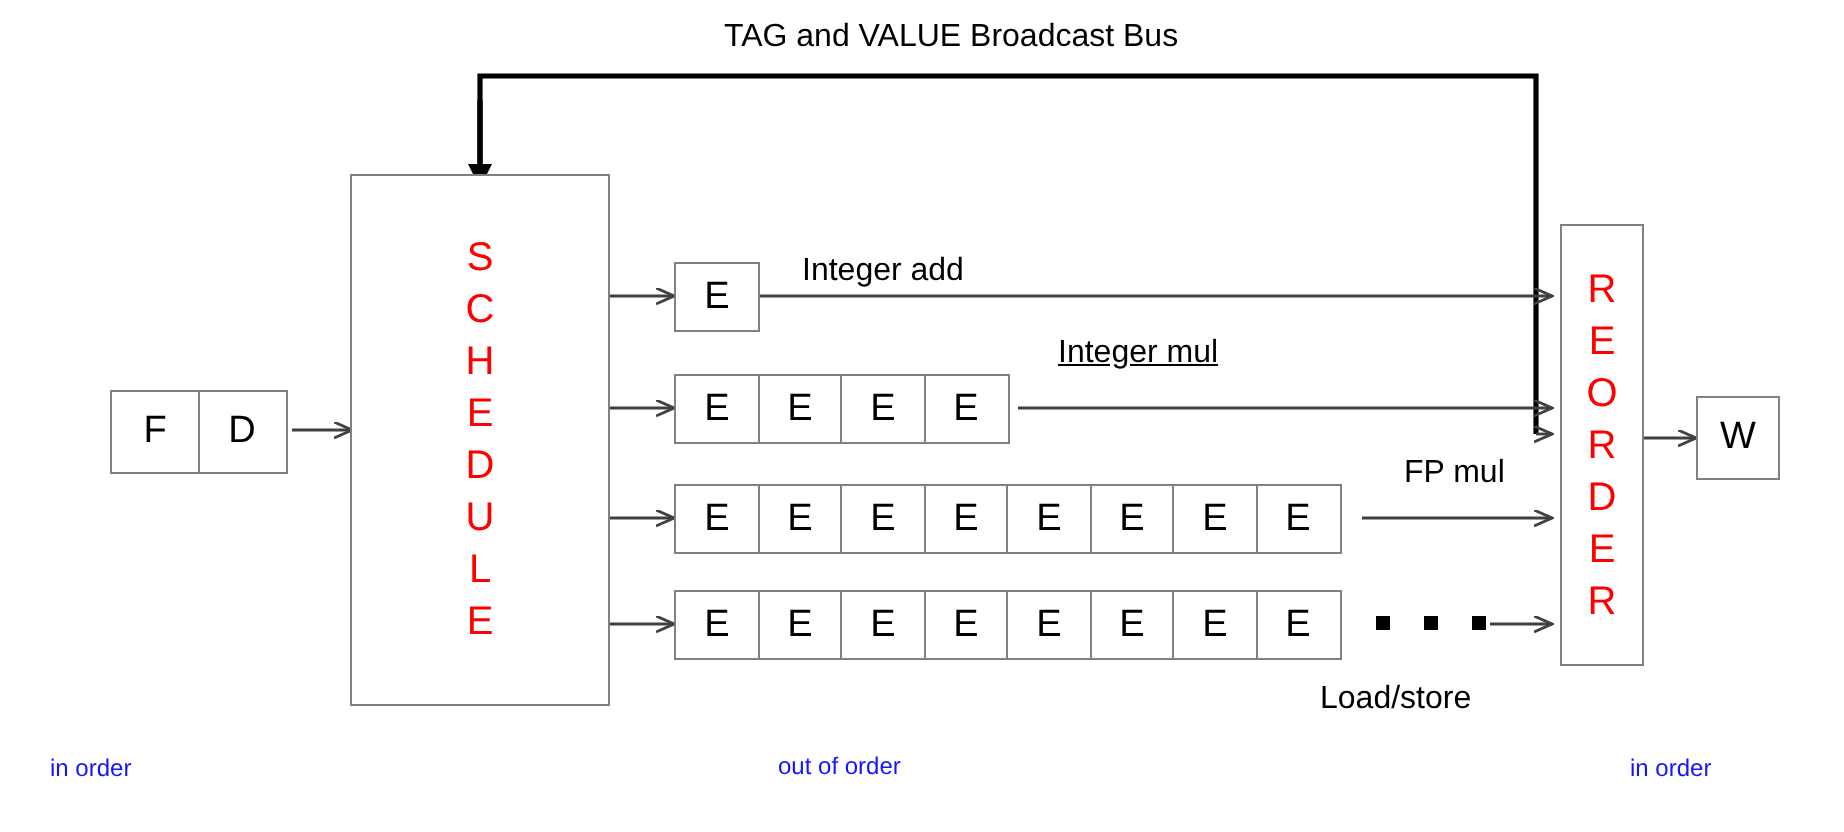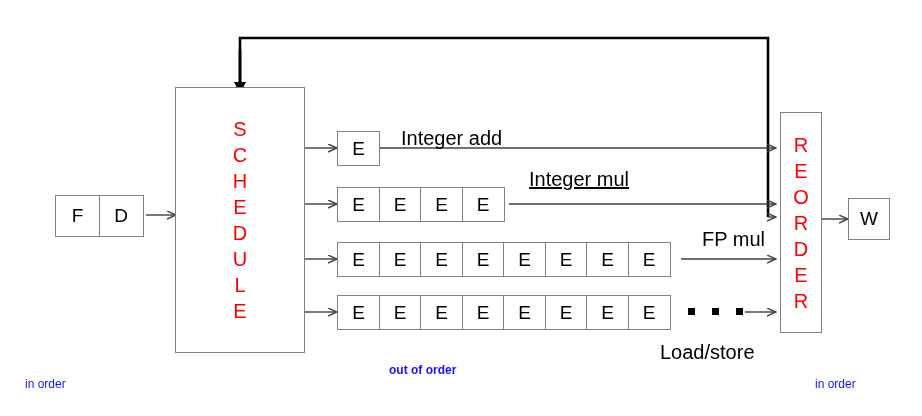--- a/index.html
+++ b/index.html
@@ -52,21 +52,21 @@
     justify-content: center;
     font-size: 19px;
     color: #000000;
   }
   .rowgroup {
     position: absolute;
     display: flex;
   }
   .label {
     position: absolute;
-    font-size: 20px;
+    font-size: 16px;
     color: #000000;
     white-space: nowrap;
   }
   .bluelabel {
     position: absolute;
     font-size: 12px;
     color: #1414ff;
     white-space: nowrap;
   }
   svg.wires {
@@ -125,20 +125,21 @@
       <rect x="688" y="308" width="7" height="7" fill="#000000"></rect>
       <rect x="712" y="308" width="7" height="7" fill="#000000"></rect>
       <rect x="736" y="308" width="7" height="7" fill="#000000"></rect>
     </g>
 
     <g>
       <path d="M822,219 L848,219" fill="none" stroke="#404040" stroke-width="1.4" marker-end="url(#arrowThin)"></path>
     </g>
   </svg>
 
+  <div class="label" style="left:362px; top:10px; font-size:16px;">TAG and VALUE Broadcast Bus</div>
 
   <div class="fd-wrap" style="left:55px; top:195px;">
     <div class="cell" style="width:45px; height:42px;">F</div>
     <div class="cell" style="width:45px; height:42px; margin-left:-1.5px;">D</div>
   </div>
 
   <div class="vbox" style="left:175px; top:87px; width:130px; height:266px;">
     <span class="vletter">S</span>
     <span class="vletter">C</span>
     <span class="vletter">H</span>
@@ -192,16 +193,16 @@
     <span class="vletter">O</span>
     <span class="vletter">R</span>
     <span class="vletter">D</span>
     <span class="vletter">E</span>
     <span class="vletter">R</span>
   </div>
 
   <div class="box" style="left:848px; top:198px; width:42px; height:42px; font-size:19px;">W</div>
 
   <div class="bluelabel" style="left:25px; top:377px;">in order</div>
-  <div class="bluelabel" style="left:389px; top:363px;font-weight:bold;">out of order</div>
+  <div class="bluelabel" style="left:389px; top:376px;">out of order</div>
   <div class="bluelabel" style="left:815px; top:377px;">in order</div>
 
 </div>
 
 </body></html>

